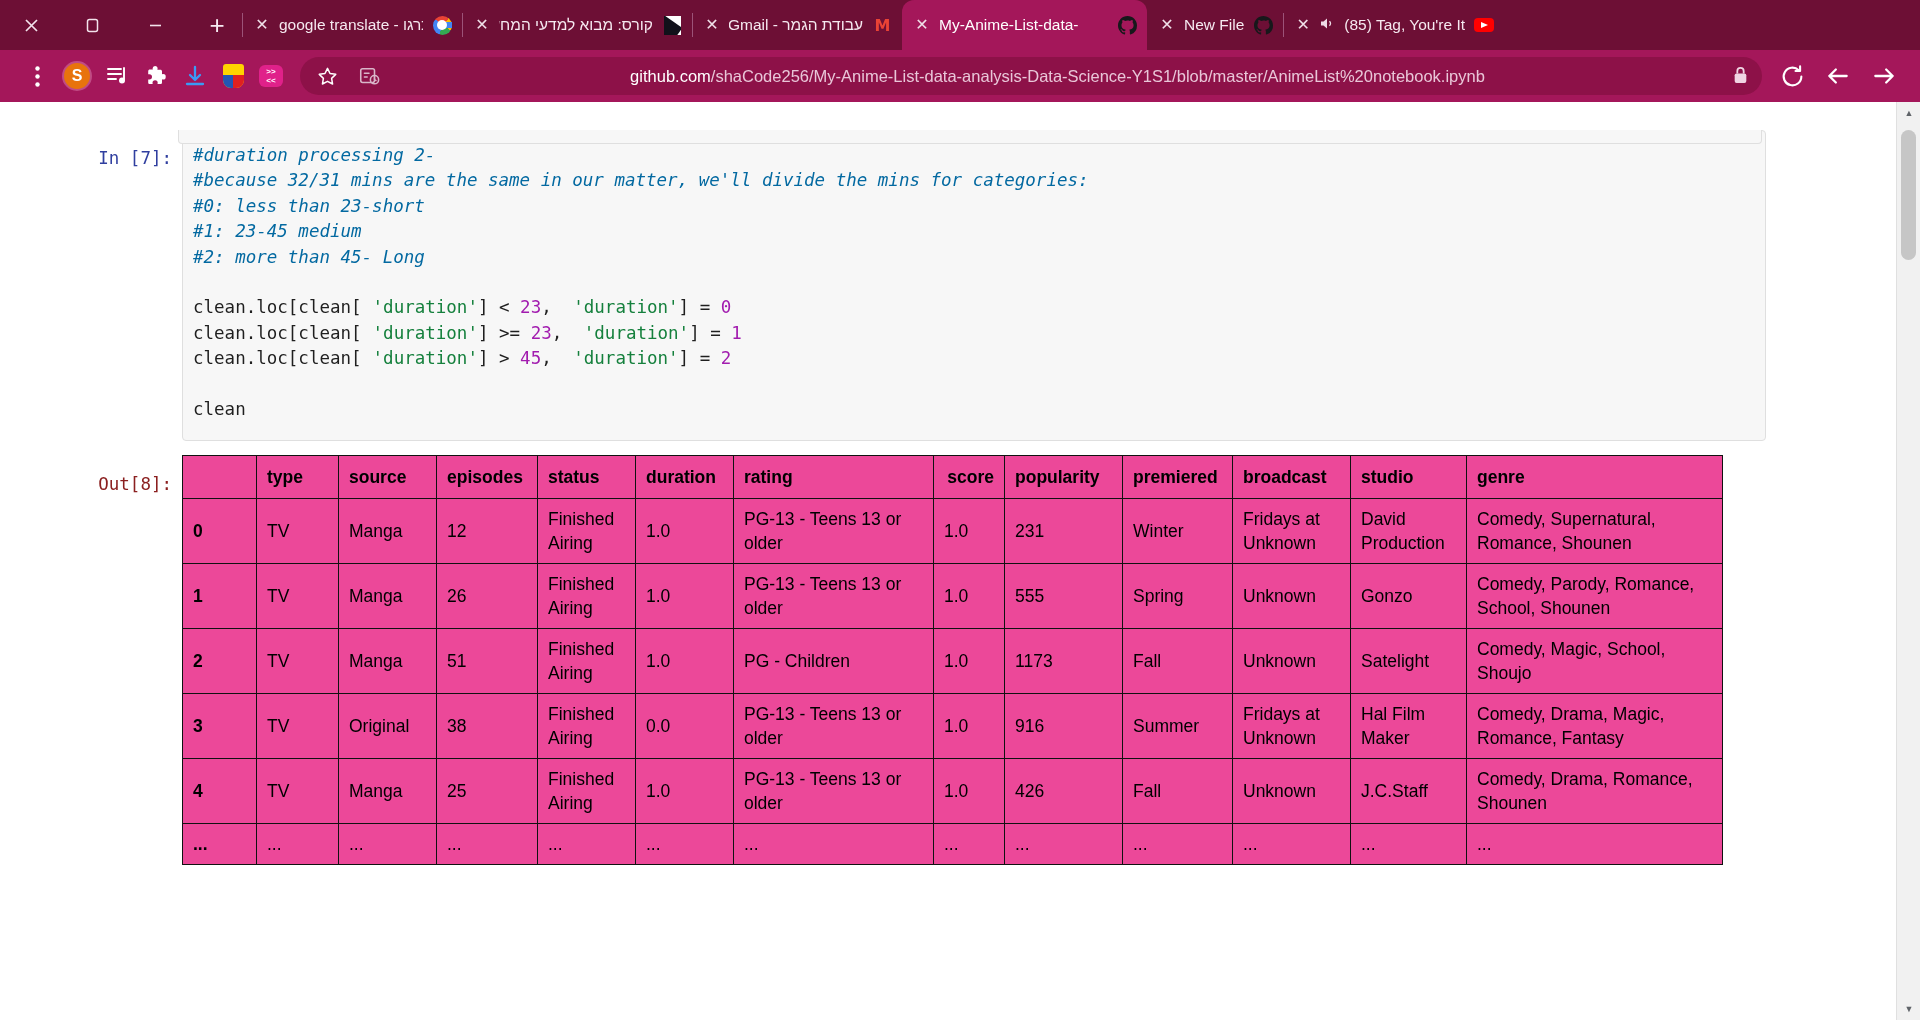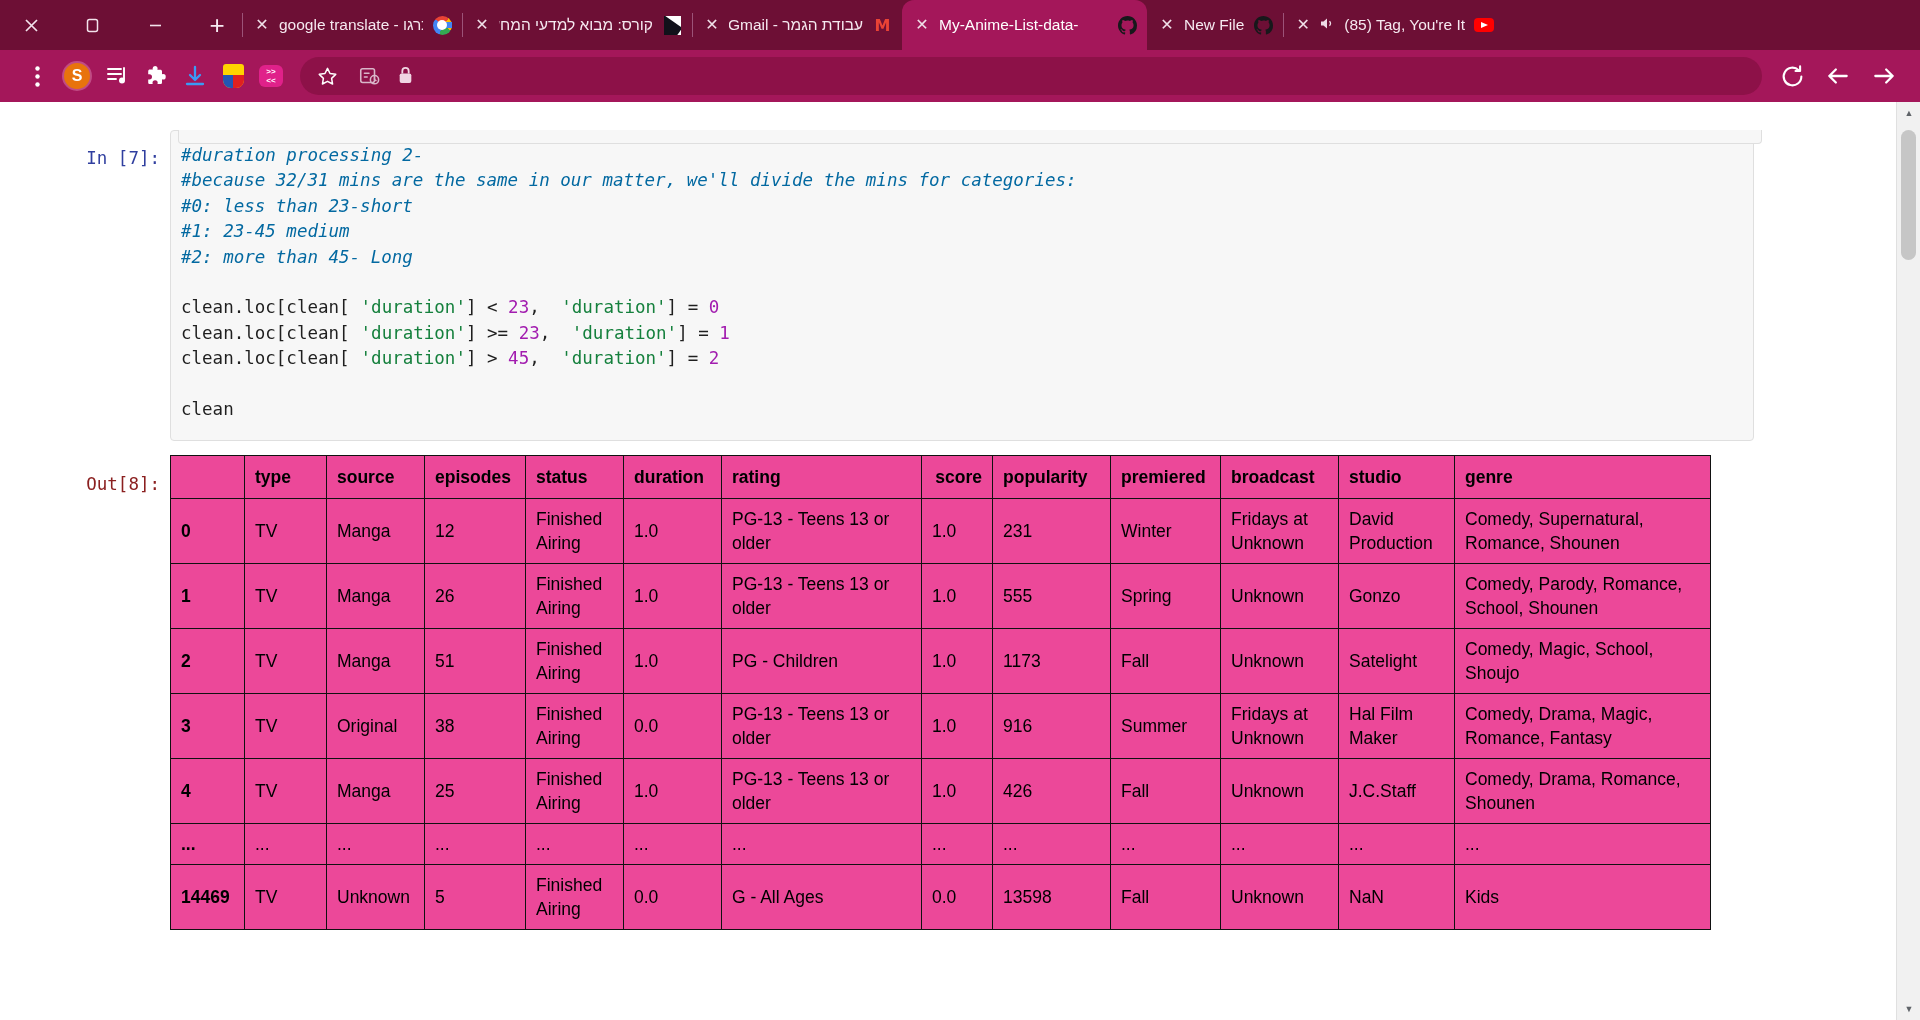--- a/index.html
+++ b/index.html
@@ -219,21 +219,21 @@
   }
   .sb-thumb {
     position: absolute;
     left: 4px; width: 15px;
     border-radius: 8px;
     background: #c6c6c6;
   }
 
   
   .nb {
-    padding: 0 0 0 0;
+    padding: 0 0 0 12px;
     position: relative;
   }
   .cell-top-stub {
     position: absolute;
     left: 178px; top: 0px;
     width: 1584px; height: 14px;
     background: #f7f7f7;
     border: 1px solid #dfdfdf;
     border-top: none;
     border-radius: 0 0 4px 4px;
@@ -447,20 +447,21 @@
           </svg>
       </span>
       <span class="tb-icon">
         <svg width="22" height="22" viewBox="0 0 24 24">
             <rect x="3" y="4" width="15" height="15" rx="2" fill="none" stroke="#d9b6c9" stroke-width="1.7"></rect>
             <path d="M7 9h5M7 13h3" stroke="#d9b6c9" stroke-width="1.7" stroke-linecap="round"></path>
             <circle cx="18" cy="16" r="4.5" fill="none" stroke="#d9b6c9" stroke-width="1.7"></circle>
             <path d="M18 13.5v2.5l1.7 1" stroke="#d9b6c9" stroke-width="1.5" fill="none" stroke-linecap="round"></path>
           </svg>
       </span>
+      <span class="url-text"><b>github.com</b><span>/shaCode256/My-Anime-List-data-analysis-Data-Science-Y1S1/blob/master/AnimeList%20notebook.ipynb</span></span>
       <span class="lock">
         <svg width="15" height="18" viewBox="0 0 14 17">
             <rect x="1.5" y="7" width="11" height="9" rx="1.8" fill="#f0d5e3"></rect>
             <path d="M4 7V4.7a3 3 0 0 1 6 0V7" stroke="#f0d5e3" stroke-width="1.7" fill="none"></path>
           </svg>
       </span>
     </div>
 
     <div class="tb-right">
       <div class="tb-icon">
@@ -631,35 +632,20 @@
                 <td>...</td>
                 <td>...</td>
                 <td>...</td>
                 <td>...</td>
                 <td>...</td>
                 <td>...</td>
                 <td>...</td>
                 <td>...</td>
               </tr>
 
-              <tr>
-                <th>14469</th>
-                <td>TV</td>
-                <td>Unknown</td>
-                <td>5</td>
-                <td>Finished Airing</td>
-                <td>0.0</td>
-                <td>G - All Ages</td>
-                <td>0.0</td>
-                <td>13598</td>
-                <td>Fall</td>
-                <td>Unknown</td>
-                <td>NaN</td>
-                <td>Kids</td>
-              </tr>
 
 
             </tbody>
           </table>
         </div>
       </div>
 
     </div>
   </div>
 

